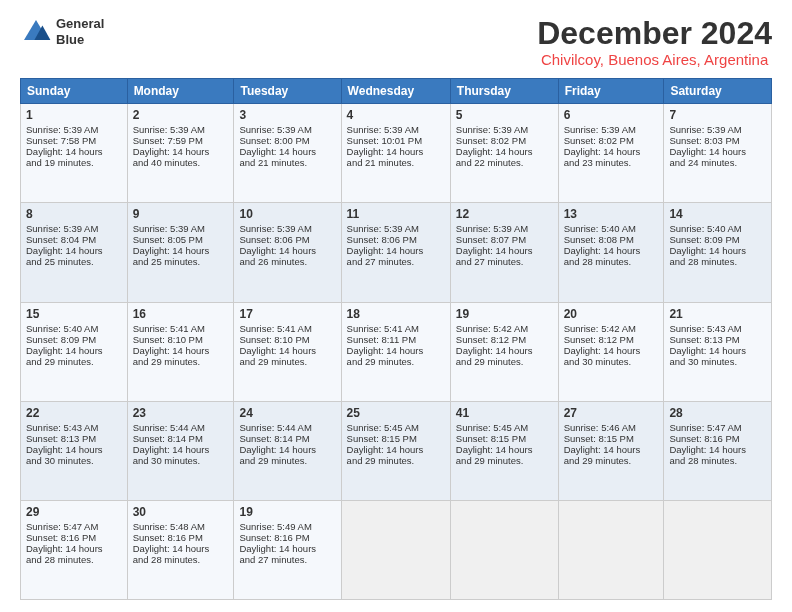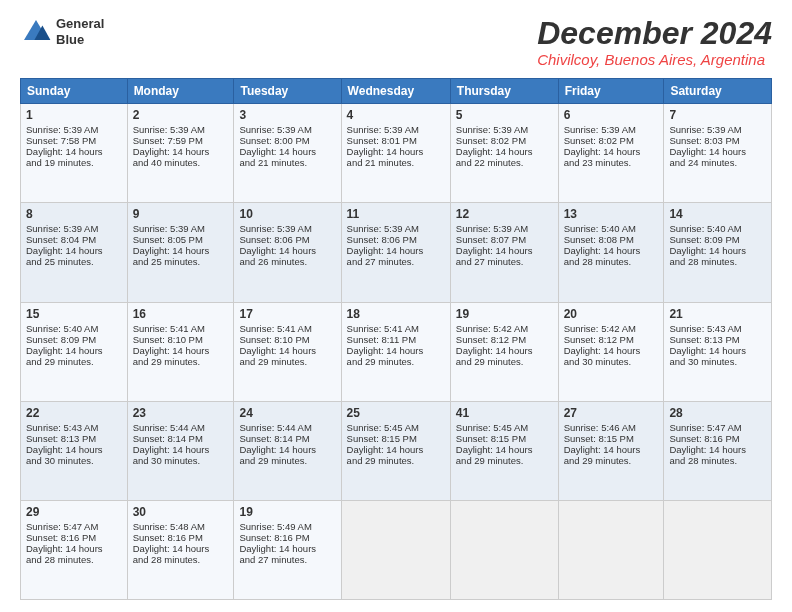--- a/index.html
+++ b/index.html
@@ -32,22 +32,21 @@
       font-size: 13px;
       font-weight: bold;
       color: #333;
       line-height: 1.2;
     }
     .logo-icon {
       width: 32px;
       height: 32px;
     }
     .title-block {
-      text-align: left;
-      font-style: italic;
+      text-align: center;
     }
     .main-title {
       font-size: 32px;
       font-weight: bold;
       color: #333;
       line-height: 1.1;
     }
     .subtitle {
       font-size: 15px;
       color: #ef4444;
@@ -144,21 +143,21 @@
           <td>
             <span class="day-num">3</span>
             <div>Sunrise: 5:39 AM</div>
             <div>Sunset: 8:00 PM</div>
             <div>Daylight: 14 hours</div>
             <div>and 21 minutes.</div>
           </td>
           <td>
             <span class="day-num">4</span>
             <div>Sunrise: 5:39 AM</div>
-            <div>Sunset: 8:01 PM</div>
+            <div>Sunset: 10:01 PM</div>
             <div>Daylight: 14 hours</div>
             <div>and 21 minutes.</div>
           </td>
           <td>
             <span class="day-num">5</span>
             <div>Sunrise: 5:39 AM</div>
             <div>Sunset: 8:02 PM</div>
             <div>Daylight: 14 hours</div>
             <div>and 22 minutes.</div>
           </td>

